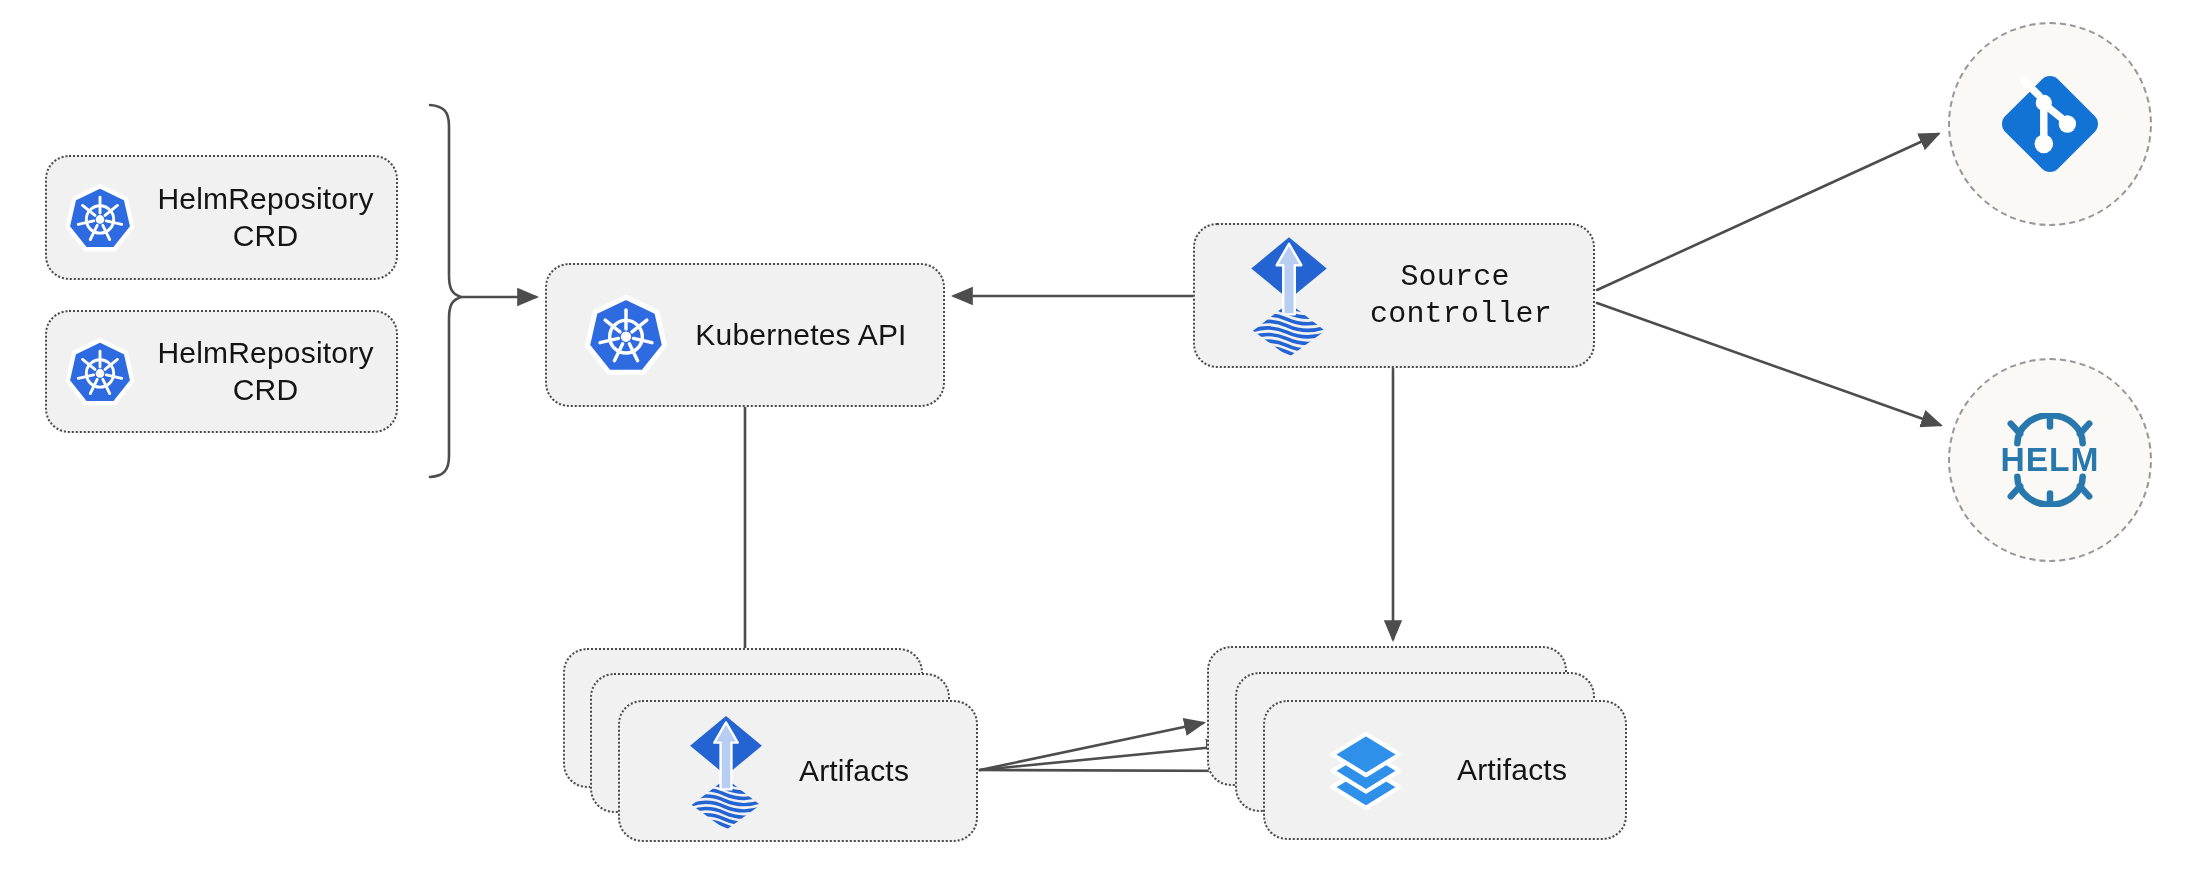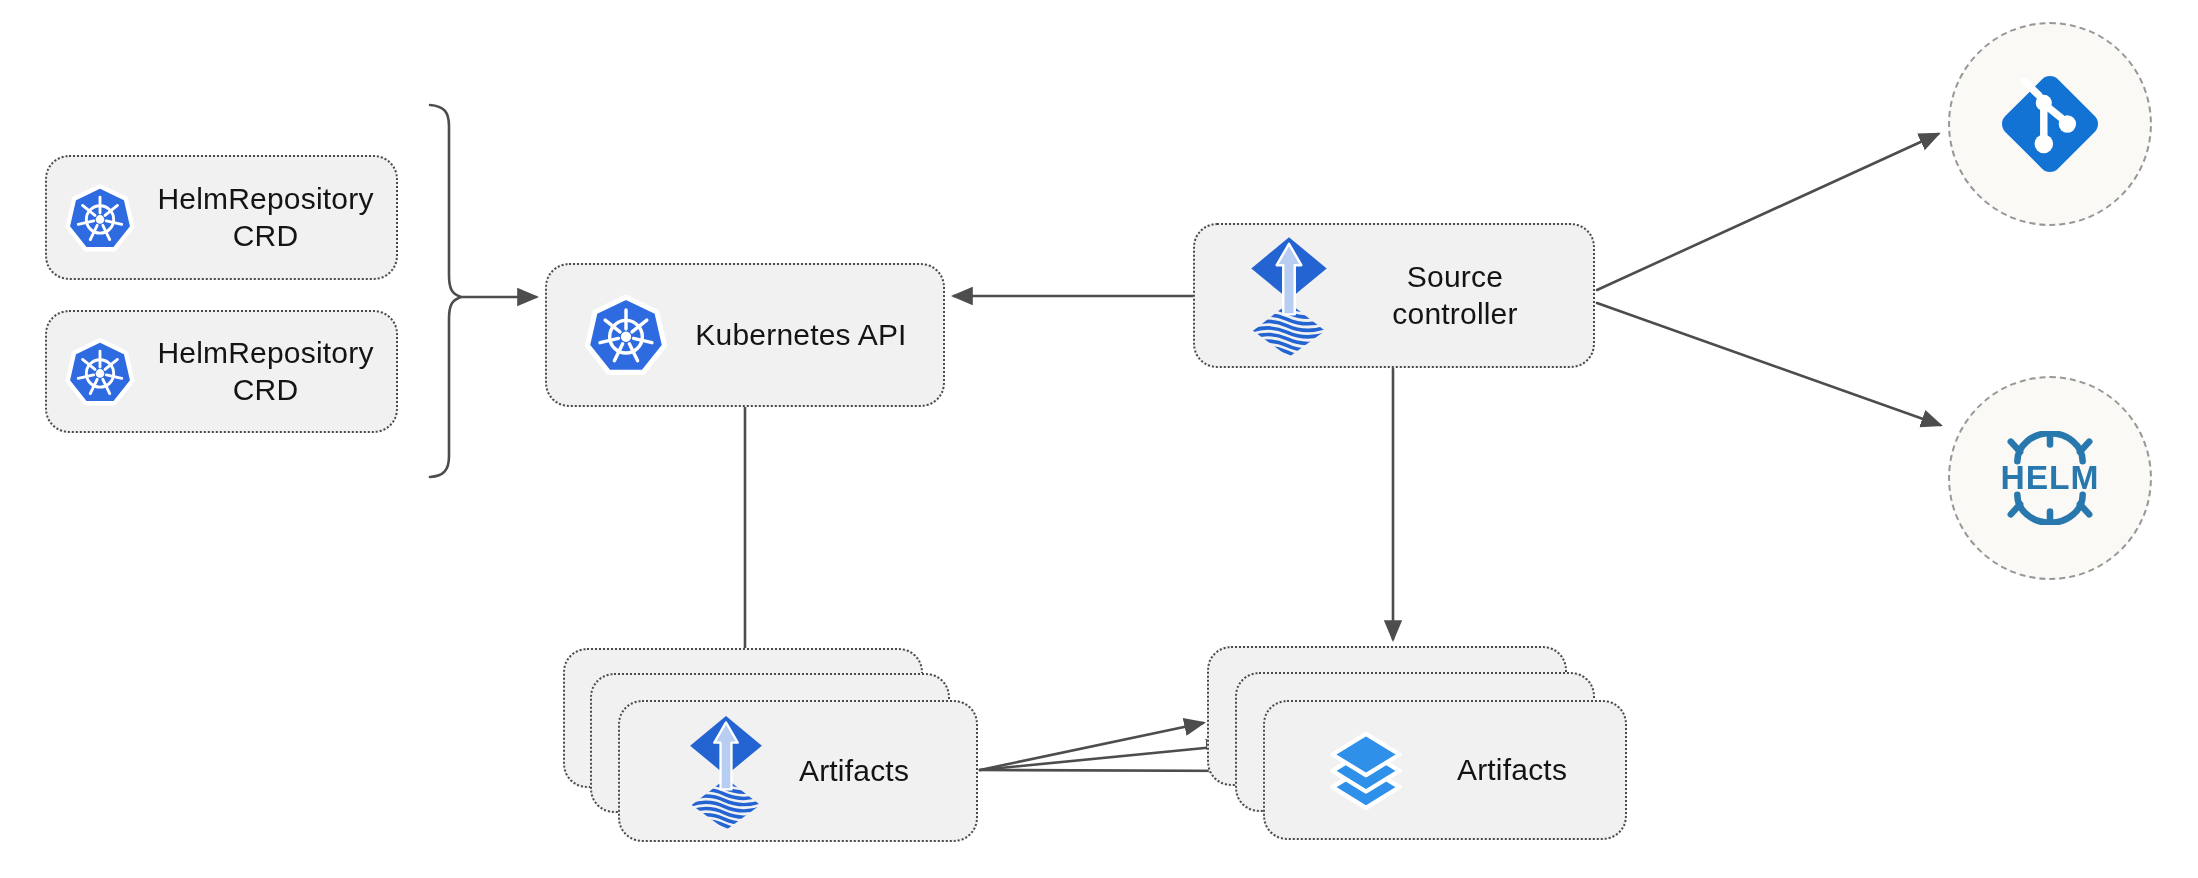--- a/index.html
+++ b/index.html
@@ -102,21 +102,21 @@
         <line x1="63.5" y1="79.9" x2="53.9" y2="60.1"></line>
         <line x1="36.5" y1="79.9" x2="46.1" y2="60.1"></line>
         <line x1="19.8" y1="58.9" x2="41.2" y2="54"></line>
         <line x1="25.8" y1="32.6" x2="43" y2="46.4"></line>
       </g>
       <circle cx="50" cy="52" r="6" fill="#ffffff"></circle>
     </svg>
     <span class="label">Kubernetes API</span>
   </div>
 
-  <div class="node" style="left:1193px;top:223px;width:402px;height:145px;gap:40px;">
+  <div class="node" style="left:1193px;top:223px;width:402px;height:145px;gap:40px;font-family:Liberation Mono, monospace;">
     <svg class="icon" width="82" height="123" viewBox="0 0 100 150">
       <polygon points="50,4 96,42 50,80 4,42" fill="#2364d2"></polygon>
       <clipPath id="fluxwave1">
           <polygon points="50,84 94,118 50,150 6,118"></polygon>
         </clipPath>
       <g clip-path="url(#fluxwave1)" stroke="#2364d2" stroke-width="4.4" fill="none">
         <path d="M0,88 q24,-11 48,0 t52,0"></path>
           <path d="M0,96 q24,-11 48,0 t52,0"></path>
         <path d="M0,104 q24,-11 48,0 t52,0"></path>
           <path d="M0,112 q24,-11 48,0 t52,0"></path>
@@ -137,21 +137,21 @@
         <line x1="29" y1="15" x2="41" y2="27"></line>
         <line x1="45" y1="39" x2="45" y2="60"></line>
         <line x1="49" y1="37" x2="59" y2="45"></line>
       </g>
       <circle cx="45" cy="33" r="6.5" fill="#ffffff"></circle>
       <circle cx="45" cy="66" r="7.5" fill="#ffffff"></circle>
       <circle cx="64" cy="50" r="7" fill="#ffffff"></circle>
     </svg>
   </div>
 
-  <div class="circle-node" style="left:1948px;top:376px;width:204px;height:204px;">
+  <div class="circle-node" style="left:1948px;top:358px;width:204px;height:204px;">
     <svg class="icon" width="140" height="94" viewBox="0 0 150 100">
       <g stroke="#2878ae" stroke-width="7" stroke-linecap="round" fill="none">
         <path d="M40,32 A35,30 0 0 1 110,32"></path>
         <path d="M40,68 A35,30 0 0 0 110,68"></path>
         <line x1="75" y1="3" x2="75" y2="14"></line>
         <line x1="33" y1="11" x2="43" y2="22"></line>
         <line x1="117" y1="11" x2="107" y2="22"></line>
         <line x1="75" y1="97" x2="75" y2="86"></line>
         <line x1="33" y1="89" x2="43" y2="78"></line>
         <line x1="117" y1="89" x2="107" y2="78"></line>

